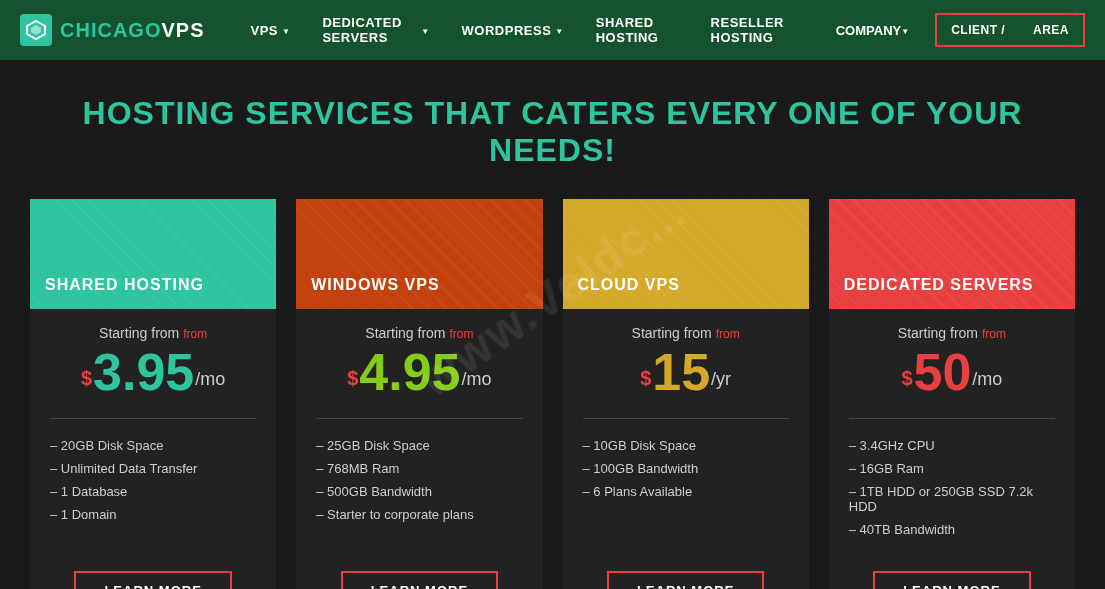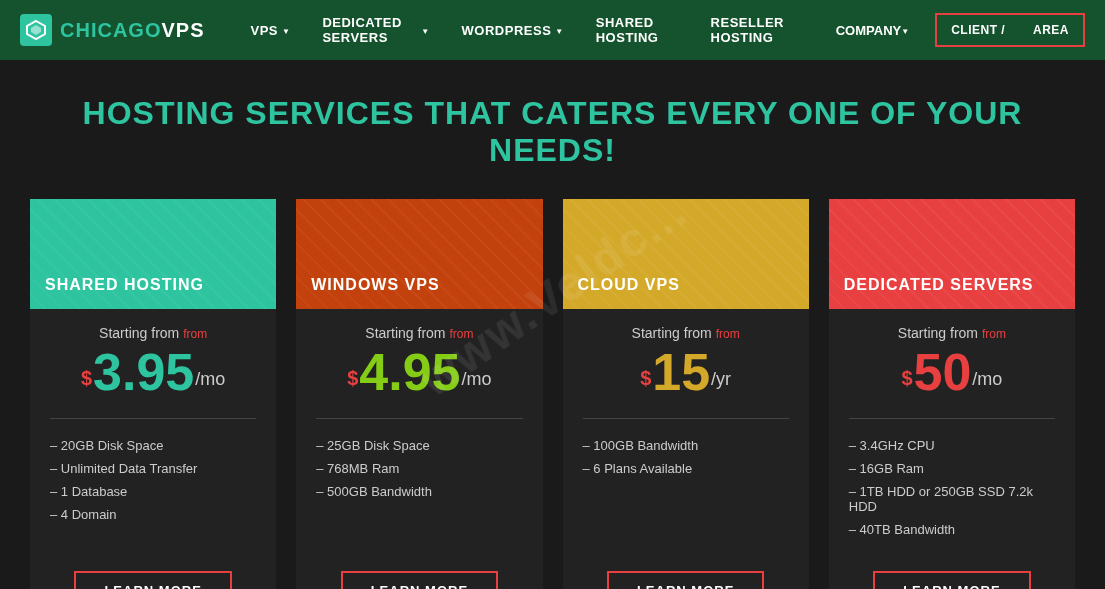--- a/index.html
+++ b/index.html
@@ -330,21 +330,21 @@
       <div class="price-row">
         <span class="dollar-sign">$</span>
         <span class="price-amount">3.95</span>
         <span class="price-period">/mo</span>
       </div>
       <hr class="divider">
       <ul class="features">
         <li>20GB Disk Space</li>
         <li>Unlimited Data Transfer</li>
         <li>1 Database</li>
-        <li>4 Domain</li>
+        <li>1 Domain</li>
       </ul>
     </div>
     <div class="card-footer">
       <button class="learn-more-btn">LEARN MORE</button>
     </div>
   </div>
 
   <div class="card windows">
     <div class="card-header green">
       <div class="card-header-pattern"></div>
@@ -355,20 +355,21 @@
       <div class="price-row">
         <span class="dollar-sign">$</span>
         <span class="price-amount">4.95</span>
         <span class="price-period">/mo</span>
       </div>
       <hr class="divider">
       <ul class="features">
         <li>25GB Disk Space</li>
         <li>768MB Ram</li>
         <li>500GB Bandwidth</li>
+        <li>Starter to corporate plans</li>
       </ul>
     </div>
     <div class="card-footer">
       <button class="learn-more-btn">LEARN MORE</button>
     </div>
   </div>
 
   <div class="card cloud">
     <div class="card-header gold">
       <div class="card-header-pattern"></div>
@@ -376,20 +377,21 @@
     </div>
     <div class="card-body">
       <p class="starting-from">Starting from <span style="color:#e84040;font-size:12px;">from</span></p>
       <div class="price-row">
         <span class="dollar-sign">$</span>
         <span class="price-amount">15</span>
         <span class="price-period">/yr</span>
       </div>
       <hr class="divider">
       <ul class="features">
+        <li>10GB Disk Space</li>
         <li>100GB Bandwidth</li>
         <li>6 Plans Available</li>
       </ul>
     </div>
     <div class="card-footer">
       <button class="learn-more-btn">LEARN MORE</button>
     </div>
   </div>
 
   <div class="card dedicated">

